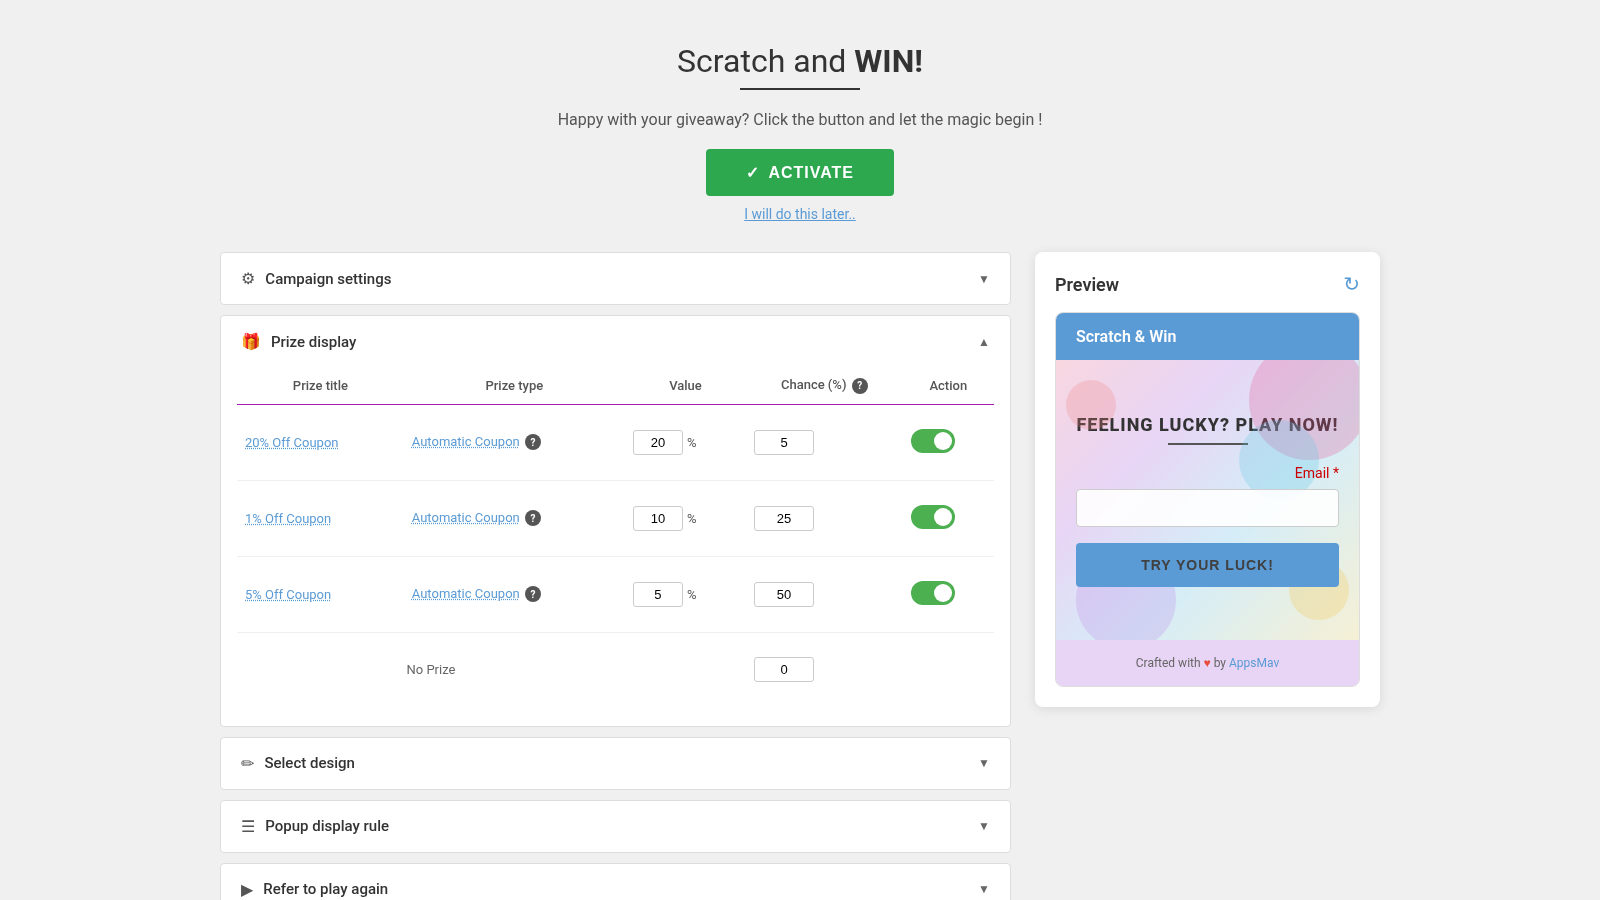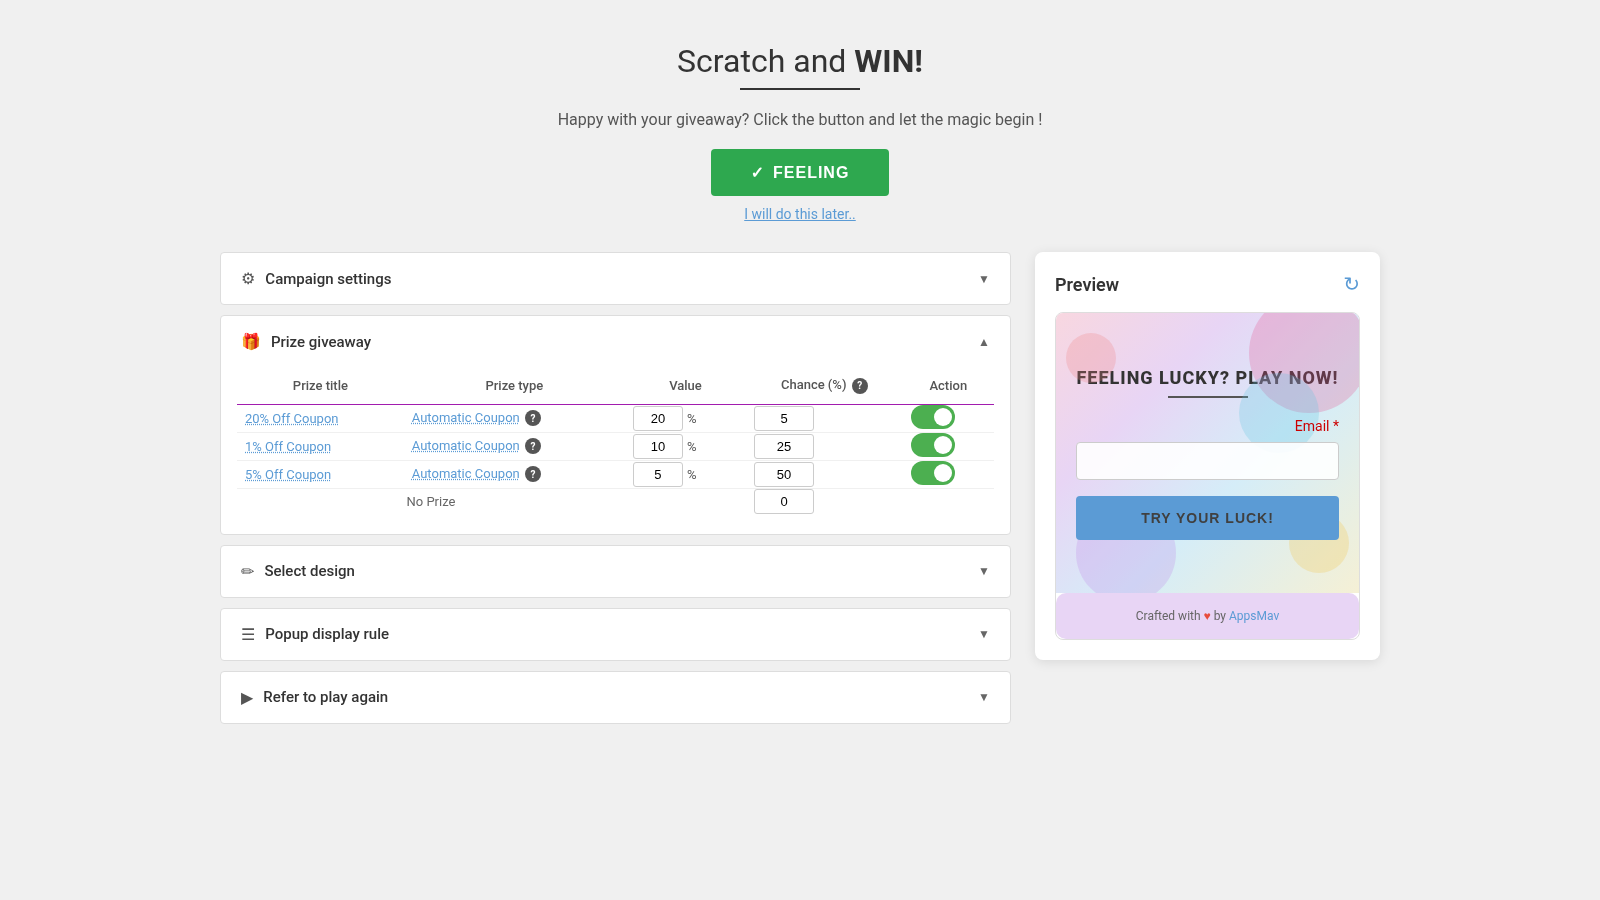--- a/index.html
+++ b/index.html
@@ -121,21 +121,21 @@
       font-size: 13px;
     }
     .prize-table th {
       text-align: center;
       padding: 10px 8px;
       color: #555;
       font-weight: 500;
       border-bottom: 1px solid #a21caf;
     }
     .prize-table td {
-      padding: 0 8px;
+      padding: 24px 8px;
       border-bottom: 1px solid #f0f0f0;
       vertical-align: middle;
     }
     .prize-table tr:last-child td {
       border-bottom: none;
     }
     .prize-link {
       color: #5b9bd5;
       text-decoration: underline dotted;
       cursor: pointer;
@@ -307,21 +307,20 @@
       letter-spacing: 1px;
       cursor: pointer;
     }
 
     .scratch-card-footer {
       background: #e8d5f5;
       padding: 16px;
       text-align: center;
       font-size: 12px;
       color: #666;
-      border-radius: 10px;
     }
     .scratch-card-footer a {
       color: #5b9bd5;
       text-decoration: none;
     }
     .heart-icon {
       color: #e74c3c;
     }
 
     
@@ -343,21 +342,21 @@
 <div class="page-wrapper">
 
   <div class="header">
     <h1 class="header-title">
       <span>Scratch and </span><strong>WIN!</strong>
     </h1>
     <div class="header-underline"></div>
     <p class="header-subtitle">Happy with your giveaway? Click the button and let the magic begin !</p>
     <button class="activate-btn">
       <span>✓</span>
-      <span>FEELING</span>
+      <span>ACTIVATE</span>
     </button>
     <a class="later-link">I will do this later..</a>
   </div>
 
   <div class="main-layout">
 
     <div class="left-panel">
 
       <div class="accordion">
         <div class="accordion-header">
@@ -366,21 +365,21 @@
             <span>Campaign settings</span>
           </div>
           <span class="chevron-icon">▼</span>
         </div>
       </div>
 
       <div class="accordion">
         <div class="accordion-header">
           <div class="accordion-header-left">
             <span class="accordion-icon">🎁</span>
-            <span>Prize giveaway</span>
+            <span>Prize display</span>
           </div>
           <span class="chevron-icon">▲</span>
         </div>
 
         <div class="prize-table-wrapper">
           <table class="prize-table">
             <thead>
               <tr>
                 <th>Prize title</th>
                 <th>Prize type</th>
@@ -501,20 +500,23 @@
 
     </div>
 
     <div class="right-panel">
       <div class="preview-header">
         <span class="preview-title">Preview</span>
         <span class="refresh-icon">↻</span>
       </div>
 
       <div class="scratch-card">
+        <div class="scratch-card-header">
+          <span>Scratch &amp; Win</span>
+        </div>
         <div class="scratch-card-body">
 
           <div class="scratch-circles">
             <div class="scratch-circle" style="width:120px;height:120px;background:#e74c8b;top:-20px;right:-10px;"></div>
             <div class="scratch-circle" style="width:80px;height:80px;background:#5bc4e0;top:60px;right:40px;"></div>
             <div class="scratch-circle" style="width:60px;height:60px;background:#f5c542;bottom:20px;right:10px;"></div>
             <div class="scratch-circle" style="width:100px;height:100px;background:#c084e8;bottom:-10px;left:20px;"></div>
             <div class="scratch-circle" style="width:50px;height:50px;background:#f08080;top:20px;left:10px;"></div>
           </div>
 

